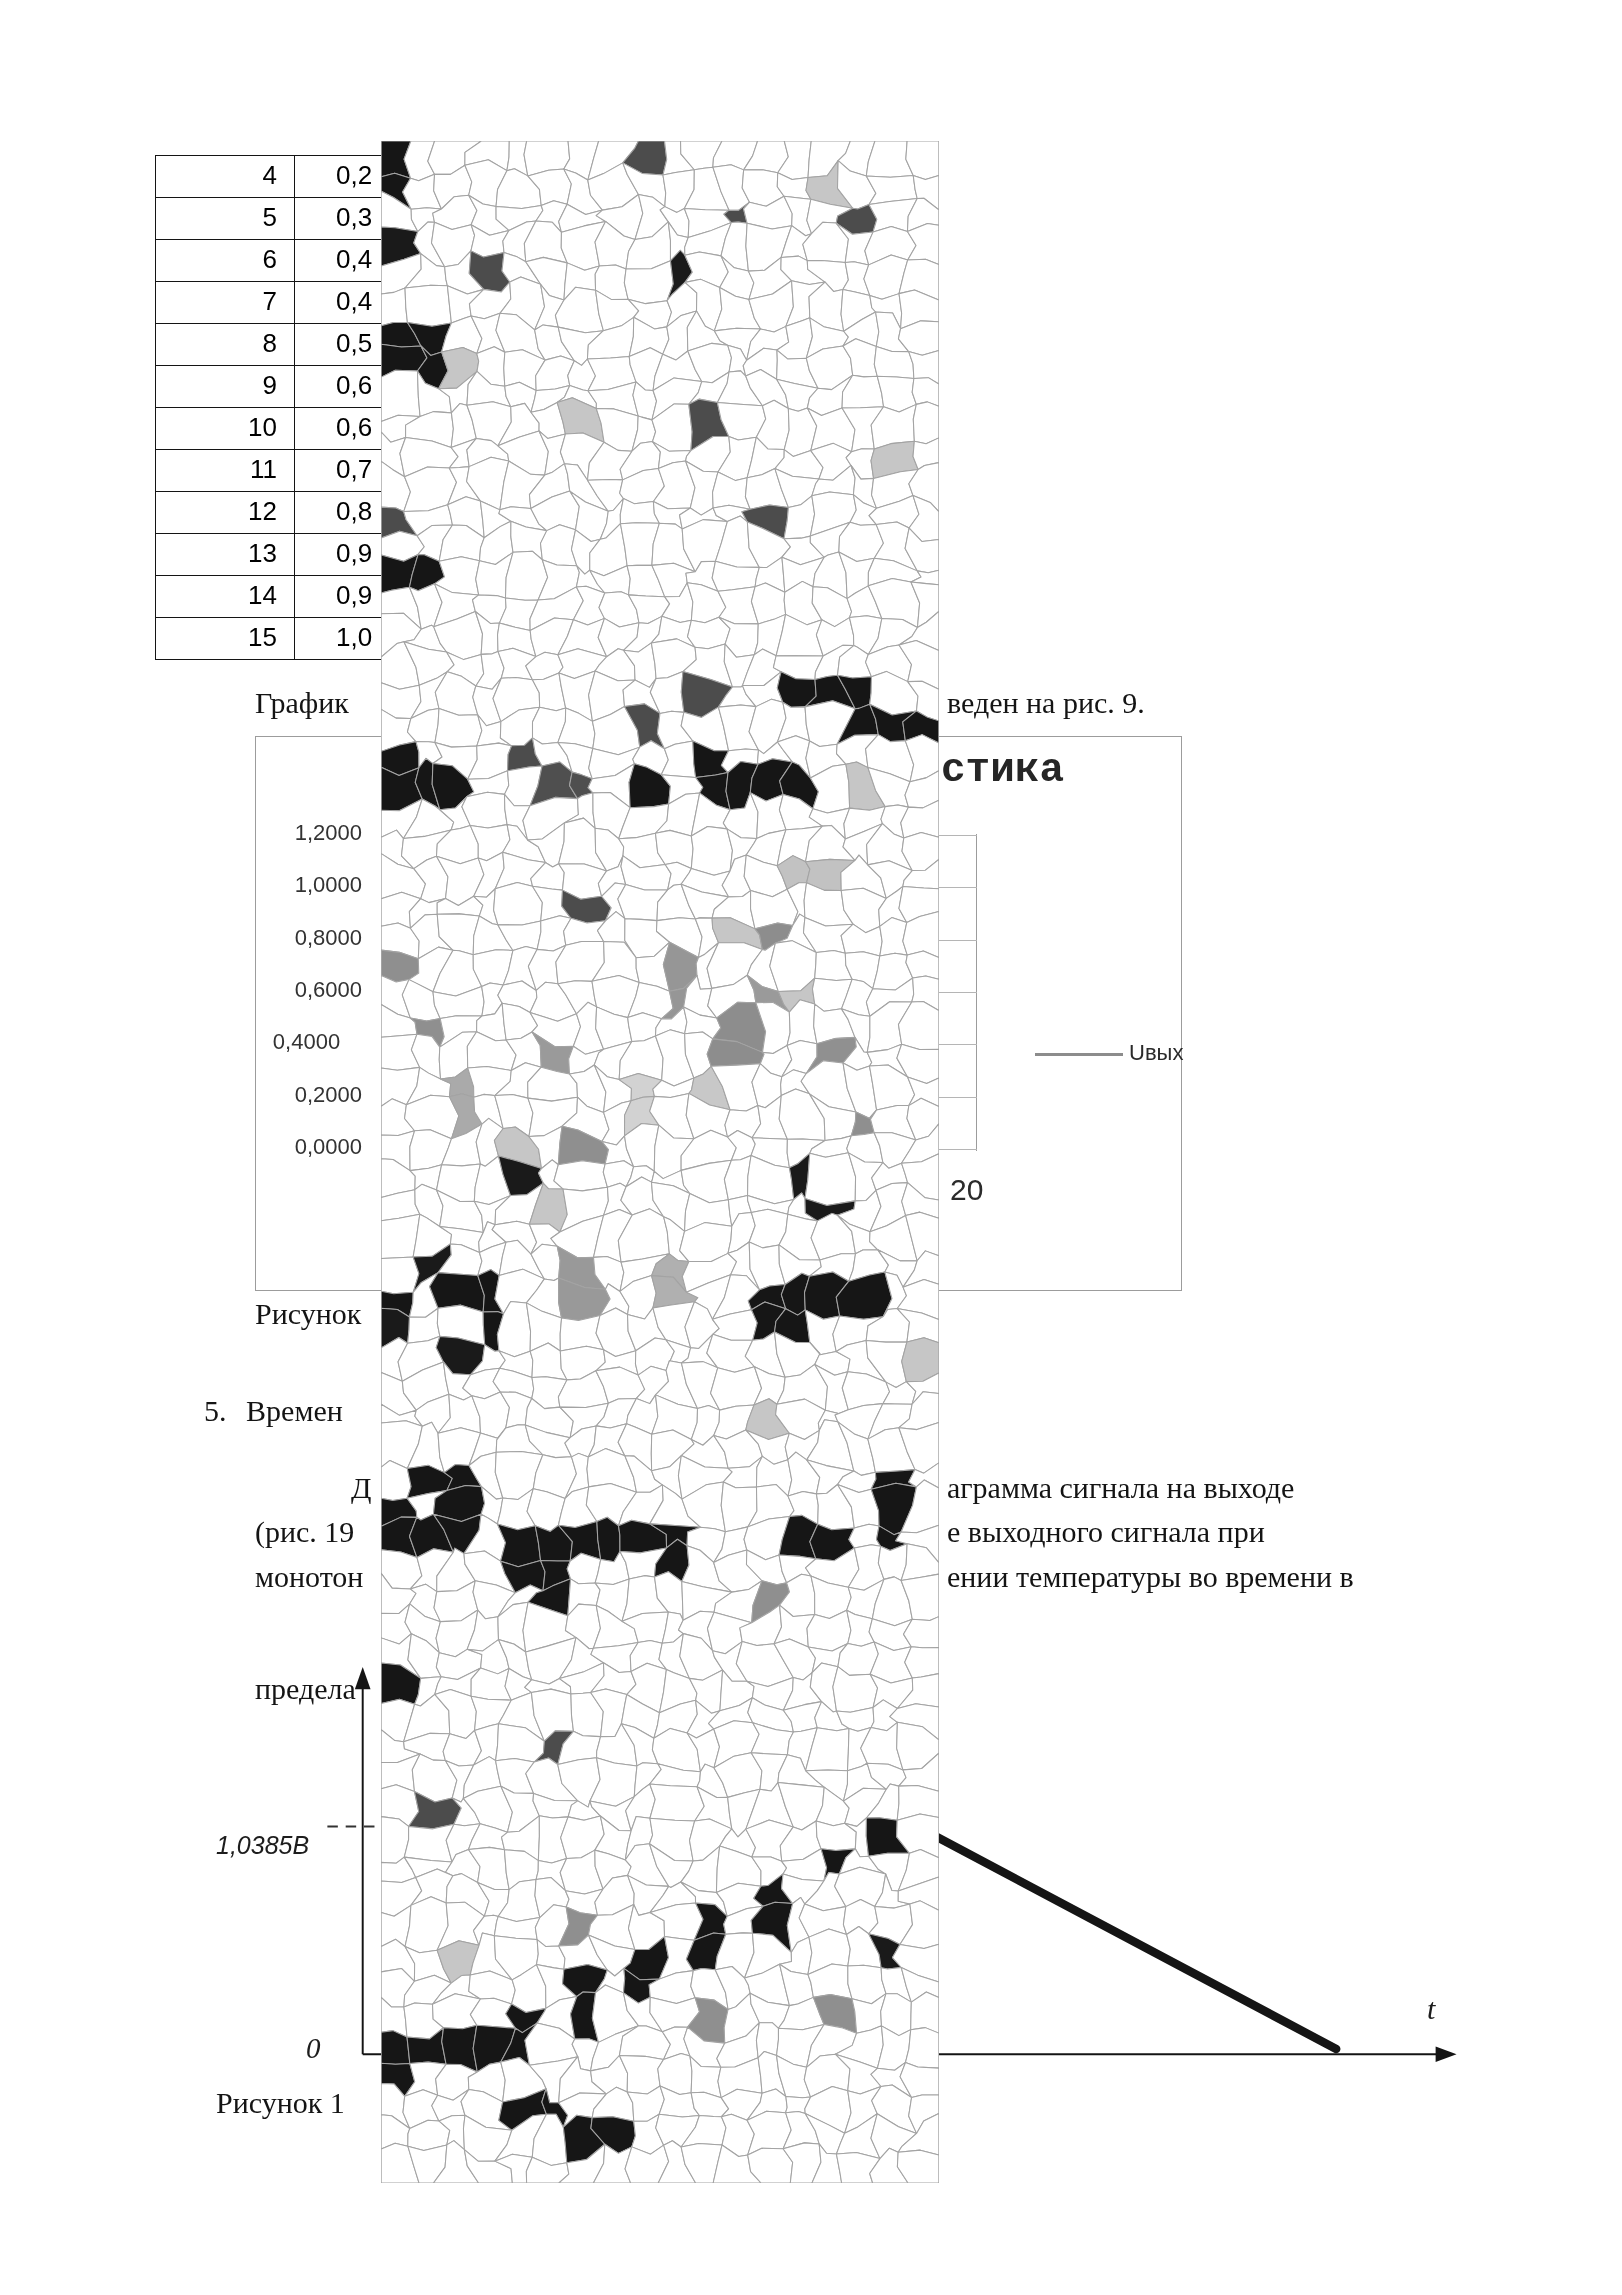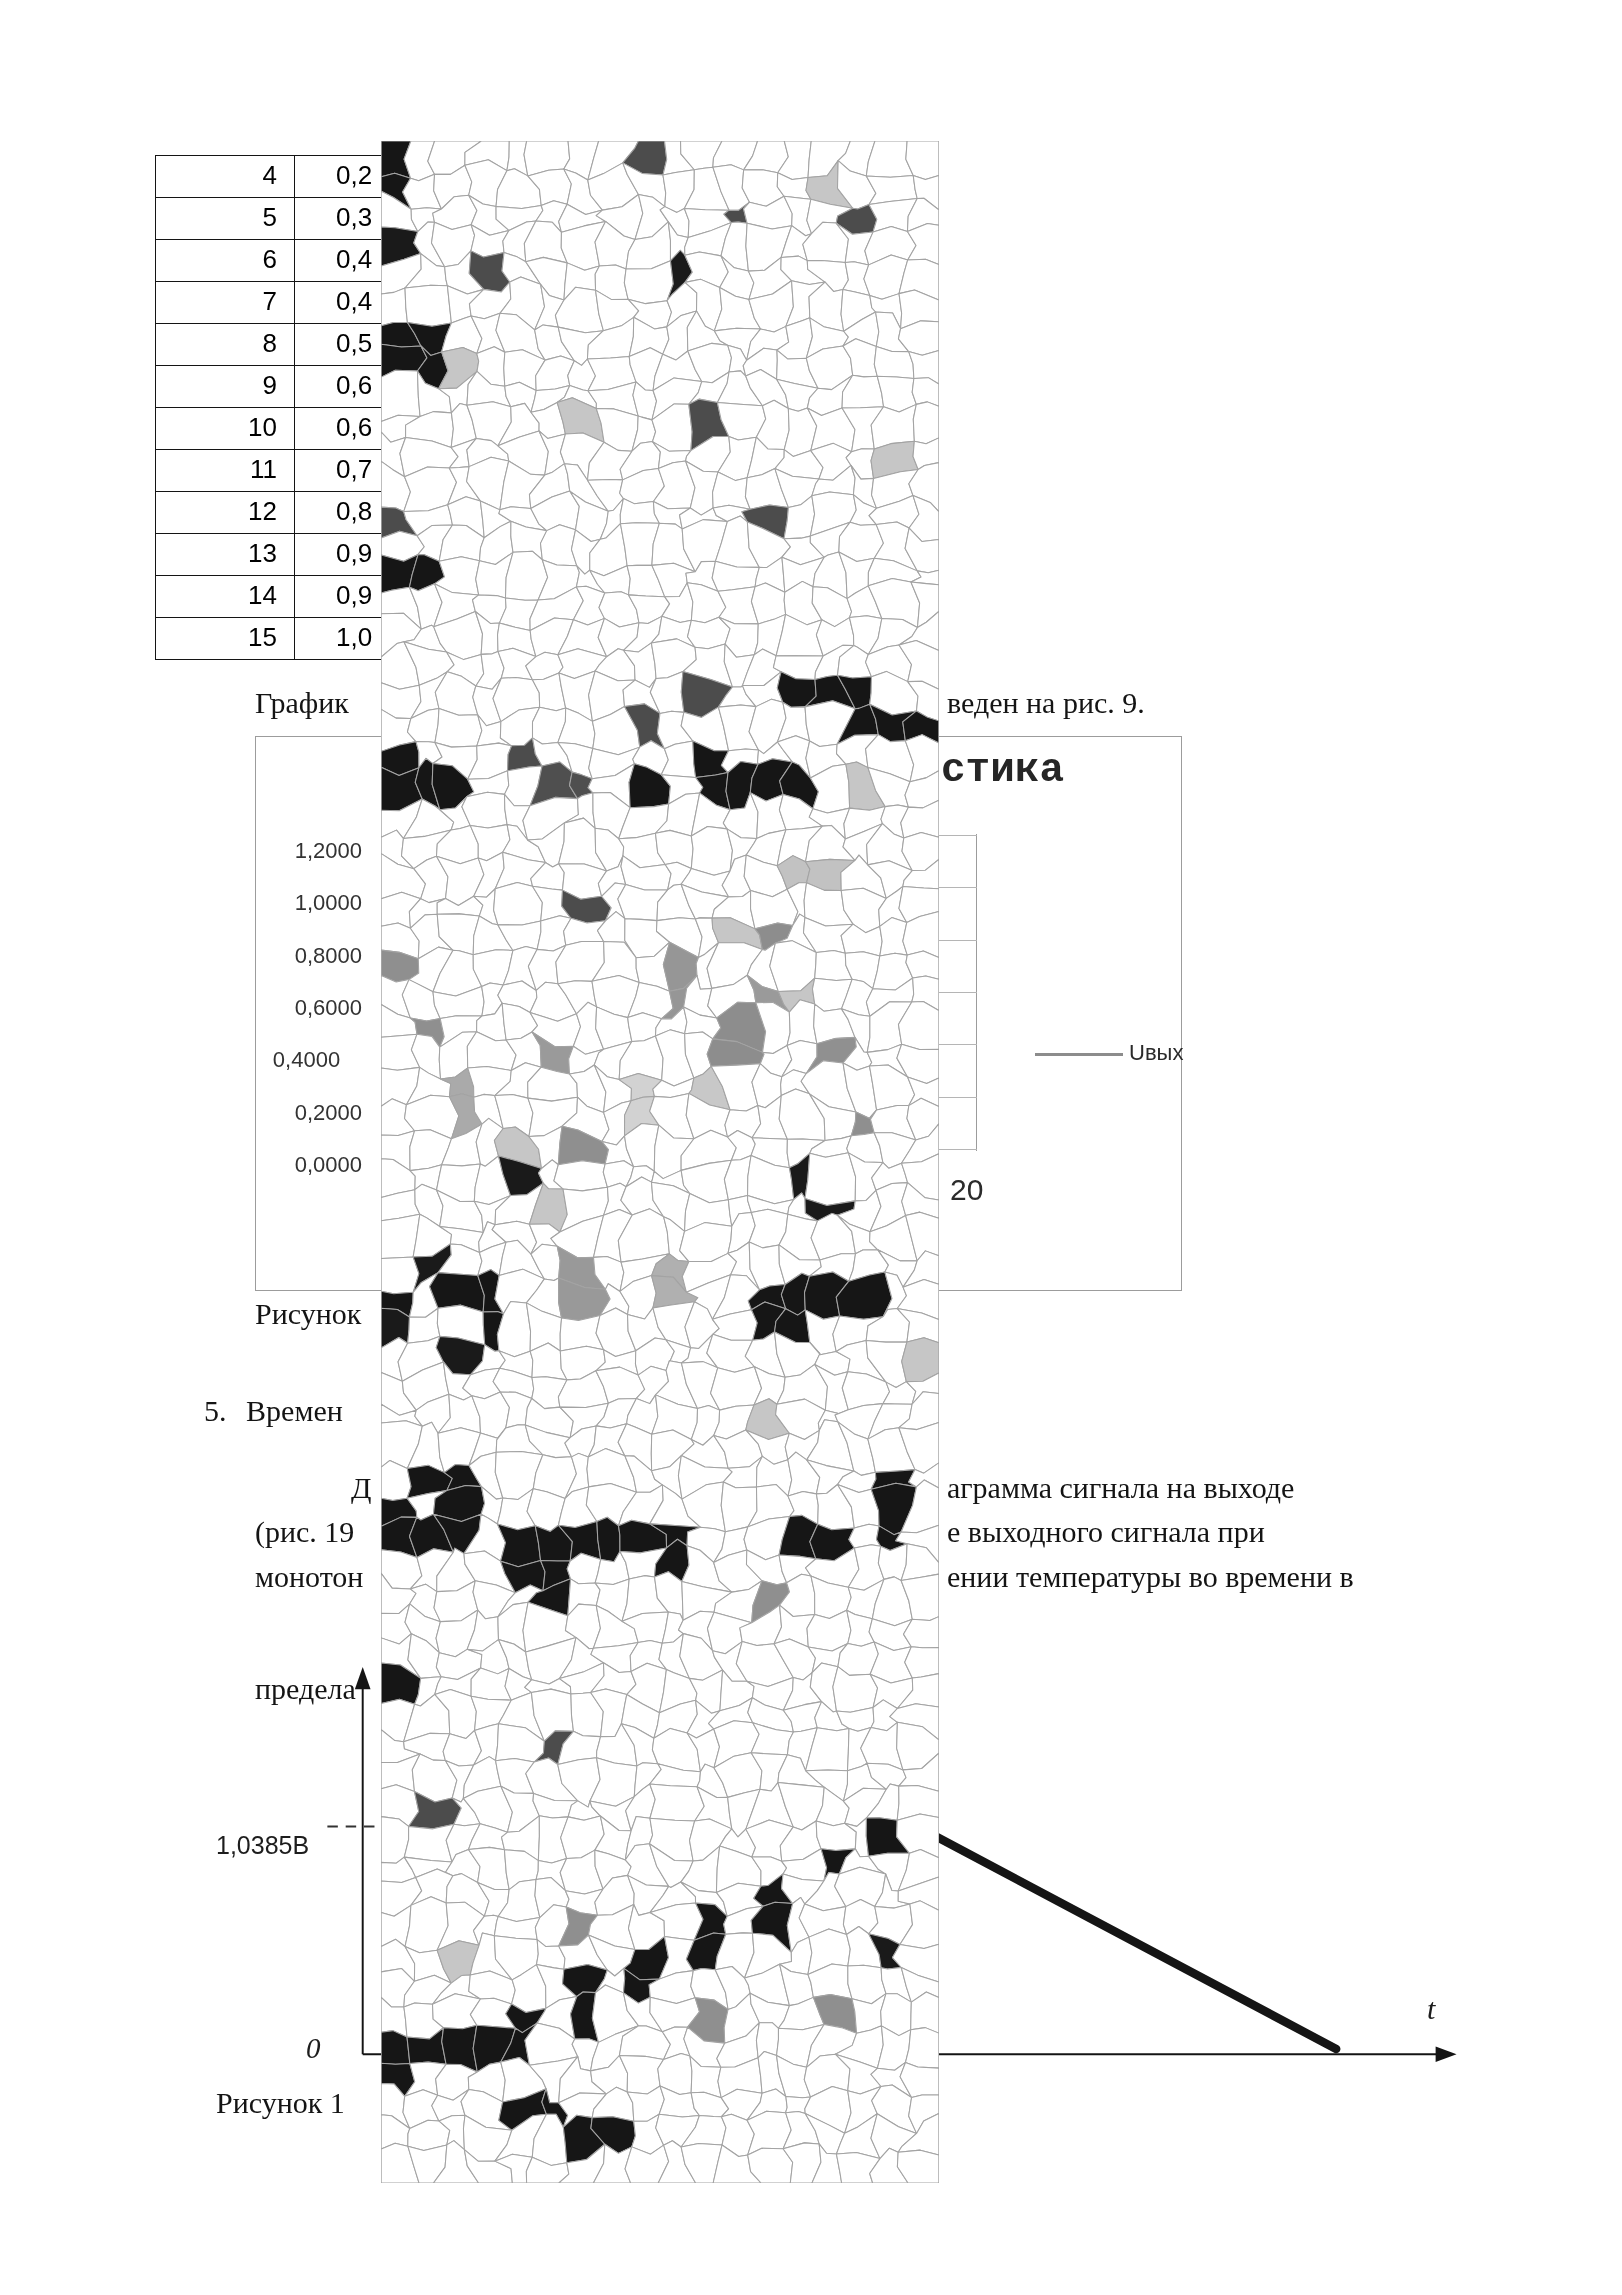--- a/index.html
+++ b/index.html
@@ -3,33 +3,33 @@
 <meta charset="utf-8">
 <style>
   html,body{margin:0;padding:0;background:#ffffff;}
   #page{position:relative;width:1623px;height:2295px;background:#ffffff;overflow:hidden;
         font-family:"Liberation Serif",serif;}
   .abs{position:absolute;}
   .serif{font-family:"Liberation Serif",serif;}
   .sans{font-family:Liberation Mono, monospace;}
   .body-text{font-size:30px;color:#141414;white-space:nowrap;}
   .serif-i{font-family:"Liberation Serif",serif;font-style:italic;color:#1d1d1d;white-space:nowrap;}
-  .sans-i{font-family:"Liberation Sans",sans-serif;color:#1d1d1d;white-space:nowrap;}
+  .sans-i{font-family:"Liberation Sans",sans-serif;font-style:italic;color:#1d1d1d;white-space:nowrap;}
 
   
   #tbl{left:155px;top:155px;width:576px;border-left:1.3px solid #141414;border-top:1.3px solid #141414;}
   .trow{display:flex;height:42px;border-bottom:1.3px solid #141414;box-sizing:border-box;}
   .tnum{width:139px;box-sizing:border-box;border-right:1.3px solid #141414;text-align:right;
         padding-right:17px;font-family:"Liberation Sans",sans-serif;font-size:26px;line-height:39px;color:#000;}
   .tval{flex:1;padding-left:41px;font-family:"Liberation Sans",sans-serif;font-size:26px;line-height:39px;color:#000;white-space:nowrap;}
 
   
   .chart-frame{left:255px;top:736px;width:925px;height:553px;border:1.3px solid #9c9c9c;background:#fff;}
   .chart-title{font-size:41px;font-weight:bold;color:#262626;white-space:nowrap;}
-  .ylab{left:251px;width:111px;text-align:right;font-family:"Liberation Sans",sans-serif;font-size:22px;color:#333;white-space:nowrap;margin-top:18px;}
+  .ylab{left:251px;width:111px;text-align:right;font-family:"Liberation Sans",sans-serif;font-size:22px;color:#333;white-space:nowrap;}
   .gridstub{left:902px;width:75px;height:1.3px;background:#b5b5b5;}
   .axis-right{left:976px;top:834px;width:1.3px;height:317px;background:#9c9c9c;}
   .xlab{font-family:"Liberation Sans",sans-serif;font-size:30px;color:#2b2b2b;}
   .legend-line{left:1035px;top:1053px;width:88px;height:2.6px;background:#8c8c8c;}
   .legend-text{font-family:"Liberation Sans",sans-serif;font-size:22px;color:#2b2b2b;white-space:nowrap;}
 
   
   #diagram-svg{left:0;top:0;width:1623px;height:2295px;z-index:3;pointer-events:none;}
   #mosaic{left:381px;top:141px;width:558px;height:2042px;z-index:10;}
 </style>

